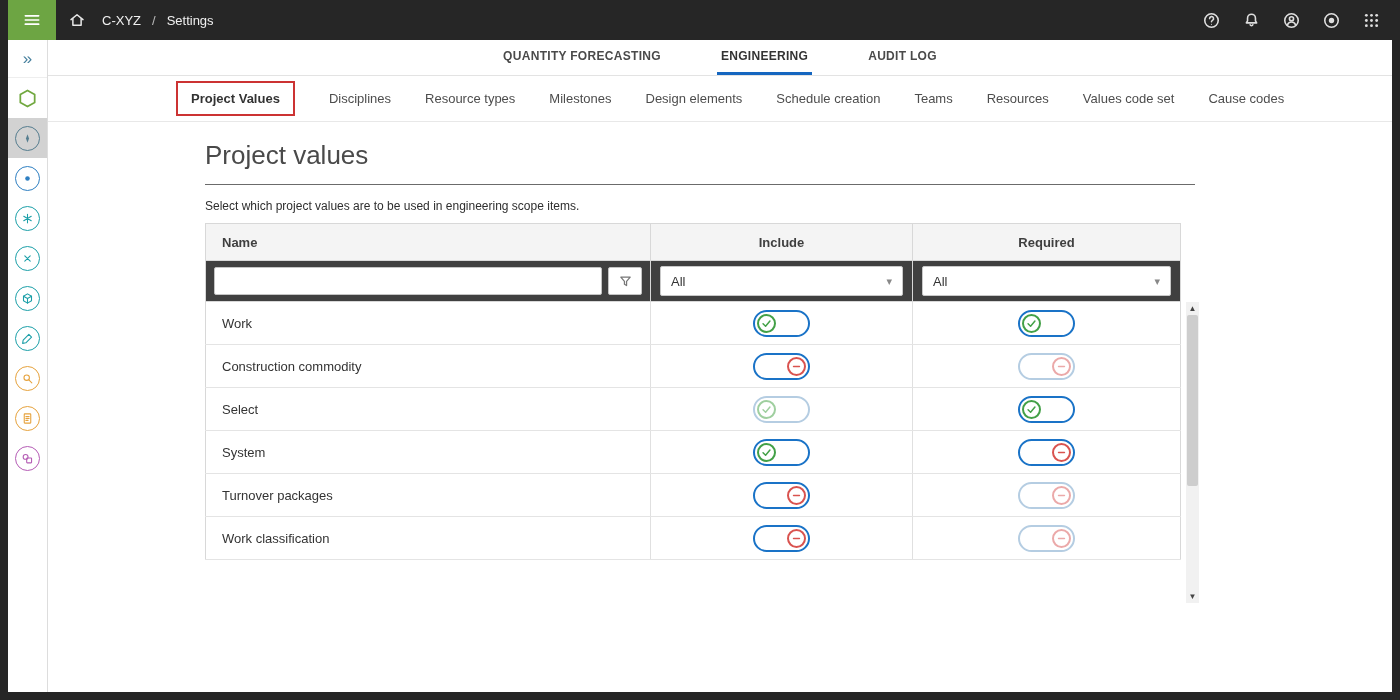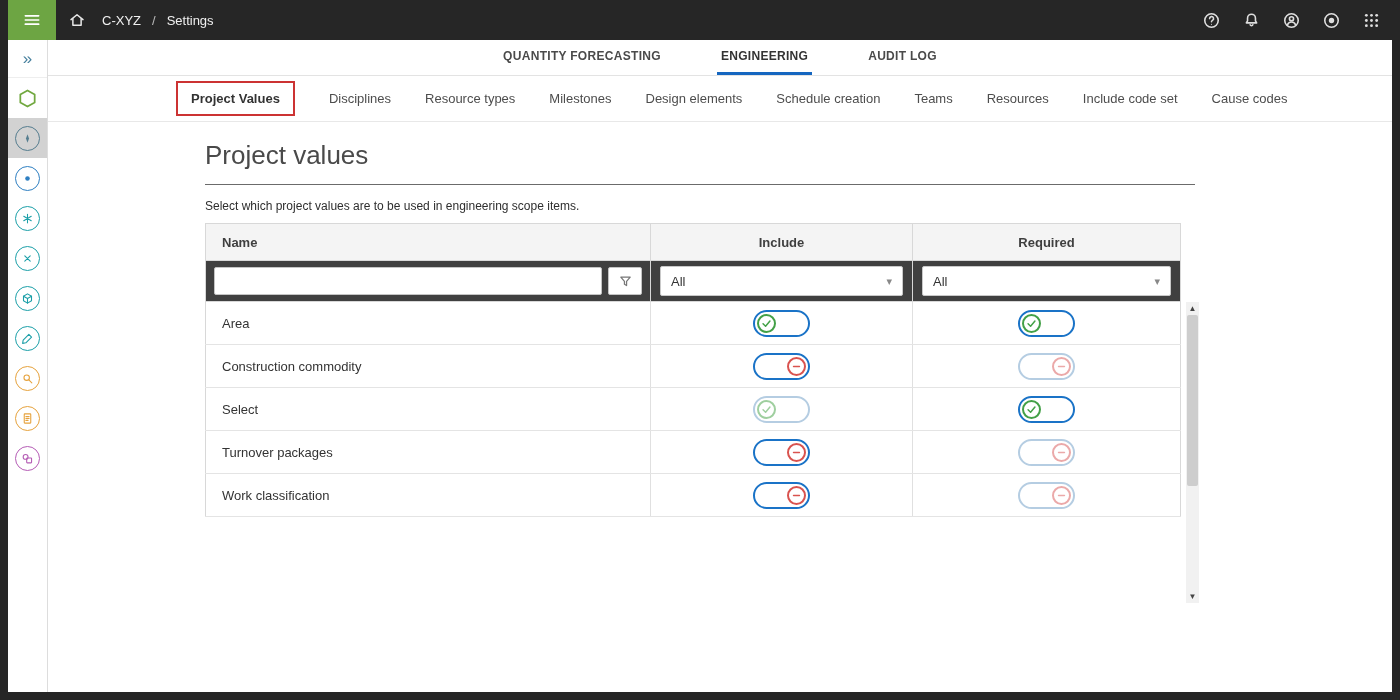--- a/index.html
+++ b/index.html
@@ -275,21 +275,21 @@
         </div>
       <div class="sub-tabs" id="sub-tabs">
           <div class="sub-tab active">Project Values</div>
           <div class="sub-tab">Disciplines</div>
           <div class="sub-tab">Resource types</div>
           <div class="sub-tab">Milestones</div>
           <div class="sub-tab">Design elements</div>
           <div class="sub-tab">Schedule creation</div>
           <div class="sub-tab">Teams</div>
           <div class="sub-tab">Resources</div>
-          <div class="sub-tab">Include code set</div>
+          <div class="sub-tab">Values code set</div>
           <div class="sub-tab">Cause codes</div>
         </div>
 
       <section class="page">
         <h1 class="page-title">Project values</h1>
         <div class="title-rule"></div>
         <p class="page-desc">Select which project values are to be used in engineering scope items.</p>
 
         <div class="table-wrap">
           <table>
@@ -326,21 +326,21 @@
                 <td>
                   <div class="dropdown">
                     <span>All</span>
                     <span class="caret">▾</span>
                   </div>
                 </td>
               </tr>
             </thead>
             <tbody id="rows">
                 <tr class="data-row">
-    <td class="name-cell"><span>Area</span></td>
+    <td class="name-cell"><span>Work</span></td>
     <td class="toggle-cell">
       <div class="toggle on">
                       <span class="knob">
                         <svg viewBox="0 0 24 24" fill="none" stroke="currentColor" stroke-width="2" stroke-linecap="round" stroke-linejoin="round">
                           <polyline points="4.5,12.5 10,18 19.5,6.5" stroke-width="3.2"></polyline>
                         </svg>
                       </span>
                     </div>
     </td>
     <td class="toggle-cell">
@@ -383,20 +383,41 @@
                           <polyline points="4.5,12.5 10,18 19.5,6.5" stroke-width="3.2"></polyline>
                         </svg>
                       </span>
                     </div>
     </td>
     <td class="toggle-cell">
       <div class="toggle on">
                       <span class="knob">
                         <svg viewBox="0 0 24 24" fill="none" stroke="currentColor" stroke-width="2" stroke-linecap="round" stroke-linejoin="round">
                           <polyline points="4.5,12.5 10,18 19.5,6.5" stroke-width="3.2"></polyline>
+                        </svg>
+                      </span>
+                    </div>
+    </td>
+  </tr>
+                <tr class="data-row">
+    <td class="name-cell"><span>System</span></td>
+    <td class="toggle-cell">
+      <div class="toggle on">
+                      <span class="knob">
+                        <svg viewBox="0 0 24 24" fill="none" stroke="currentColor" stroke-width="2" stroke-linecap="round" stroke-linejoin="round">
+                          <polyline points="4.5,12.5 10,18 19.5,6.5" stroke-width="3.2"></polyline>
+                        </svg>
+                      </span>
+                    </div>
+    </td>
+    <td class="toggle-cell">
+      <div class="toggle off">
+                      <span class="knob">
+                        <svg viewBox="0 0 24 24" fill="none" stroke="currentColor" stroke-width="2" stroke-linecap="round" stroke-linejoin="round">
+                          <path d="M5.5 12h13" stroke-width="3.2"></path>
                         </svg>
                       </span>
                     </div>
     </td>
   </tr>
                 <tr class="data-row">
     <td class="name-cell"><span>Turnover packages</span></td>
     <td class="toggle-cell">
       <div class="toggle off">
                       <span class="knob">

